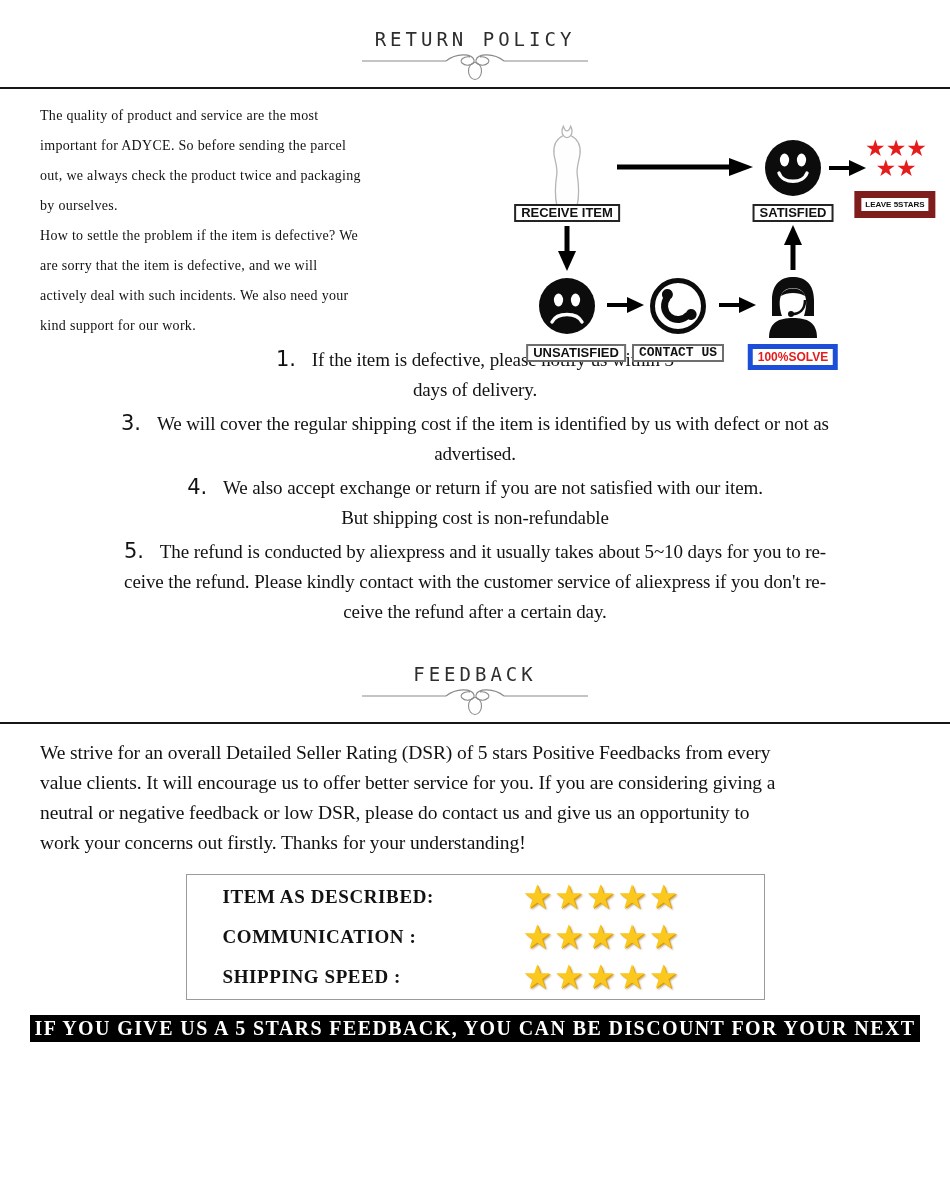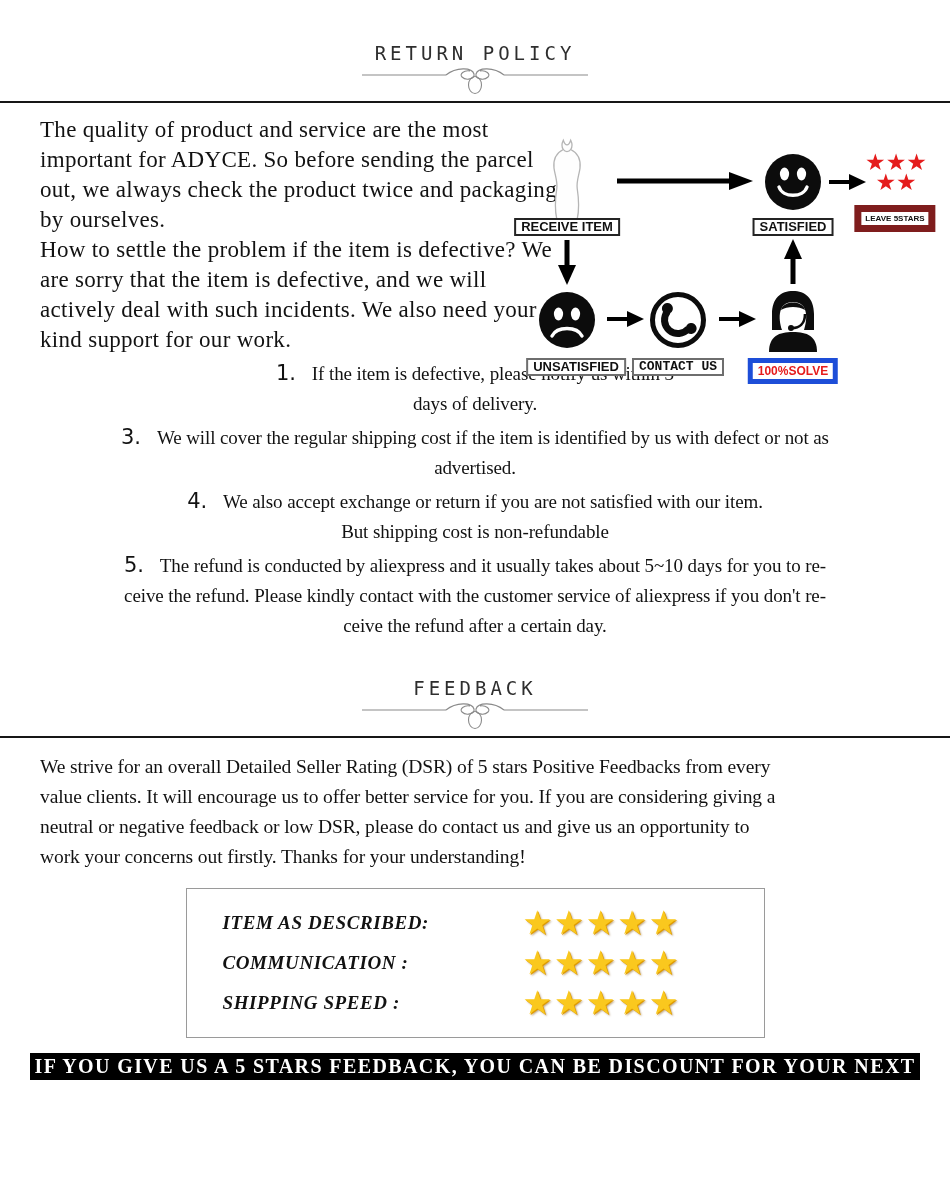--- a/index.html
+++ b/index.html
@@ -6,53 +6,53 @@
   .page{position:relative;width:950px;height:1183px;background:#ffffff;overflow:hidden;
         font-family:"Liberation Serif",serif;color:#121212;}
   
   .sec-head{text-align:center;}
   .sec-head .sec-title{display:block;font-family:"DejaVu Sans Mono",monospace;
         font-size:19px;letter-spacing:4px;color:#2e2e2e;}
   .flourish{display:block;margin:1px auto 0;}
   .rule{border:none;border-top:2px solid #161616;margin:6px 0 0;}
   
   .content{position:relative;padding:12px 40px 0;}
-  .para{margin:0;font-size:23px;line-height:30px;letter-spacing:0.3px;white-space:pre-line;}
+  .para{margin:0;font-size:14px;line-height:30px;letter-spacing:0.3px;white-space:pre-line;}
   .item{margin:3px 0 0;font-size:19px;line-height:30px;letter-spacing:-0.1px;text-align:center;}
   .item .num{font-family:"DejaVu Sans",sans-serif;font-size:21px;margin-right:16px;}
   .item .txt{white-space:pre-line;}
   
   .flowchart{position:absolute;left:535px;top:33px;width:410px;height:240px;}
   .fc{position:absolute;}
   .fc-label{position:absolute;transform:translateX(-50%);background:#fff;border:2px solid #242424;
         font-family:"Liberation Sans",sans-serif;font-weight:bold;font-size:13px;line-height:14px;
         padding:0 5px;white-space:nowrap;color:#111;}
   .fc-label.gray{border-color:#6e6e6e;}
   .fc-label.tiny{font-size:8px;line-height:11px;border:7px solid #7f1d1d;padding:1px 4px;}
   .fc-label.red{color:#e51c1c;border:5px solid #1d4ed8;font-size:12px;line-height:16px;}
   .redstars{position:absolute;text-align:center;font-family:"DejaVu Sans",sans-serif;
         color:#e51c1c;font-size:23px;line-height:20px;letter-spacing:0;}
   
   .dsr{margin:14px 40px 0;font-size:19.5px;line-height:30px;letter-spacing:-0.1px;white-space:pre-line;}
-  .ratings{width:577px;margin:16px auto 0;border:1px solid #9a9a9a;padding:14px 0;font-style:italic;}
+  .ratings{width:577px;margin:16px auto 0;border:1px solid #9a9a9a;padding:2px 0;}
   .rating-row{display:flex;align-items:center;height:40px;}
   .rating-label{flex:0 0 300px;padding-left:36px;font-weight:bold;font-size:19px;letter-spacing:0.6px;}
   .rating-stars{font-family:"DejaVu Sans",sans-serif;font-size:33px;line-height:36px;
         color:#fac81e;letter-spacing:2px;
         text-shadow:1px 1px 0 #e09c00, 2px 2px 2px rgba(120,70,0,.45);}
   .banner{margin:15px 30px 0;height:27px;background:#000;color:#fff;text-align:center;
         font-weight:bold;font-size:20px;line-height:27px;letter-spacing:1.4px;
         font-family:"Liberation Serif",serif;}
 </style>
 </head>
 <body>
 
 <div class="page">
 
-  <div class="sec-head" style="padding-top:42px;">
+  <div class="sec-head" style="padding-top:28px;">
     <span class="sec-title">RETURN POLICY</span>
     <svg class="flourish" width="230" height="30" viewBox="0 0 230 30">
       <g fill="none" stroke="#8a8a8a" stroke-width="1.1">
         <path d="M2,10 H86"></path>
           <path d="M144,10 H228"></path>
         <path d="M86,10 C96,2 112,2 114,9 C115,14 106,16 102,12 C99,9 104,5 110,6"></path>
         <path d="M144,10 C134,2 118,2 116,9 C115,14 124,16 128,12 C131,9 126,5 120,6"></path>
         <ellipse cx="115" cy="20" rx="6.5" ry="8.5"></ellipse>
       </g>
     </svg>

